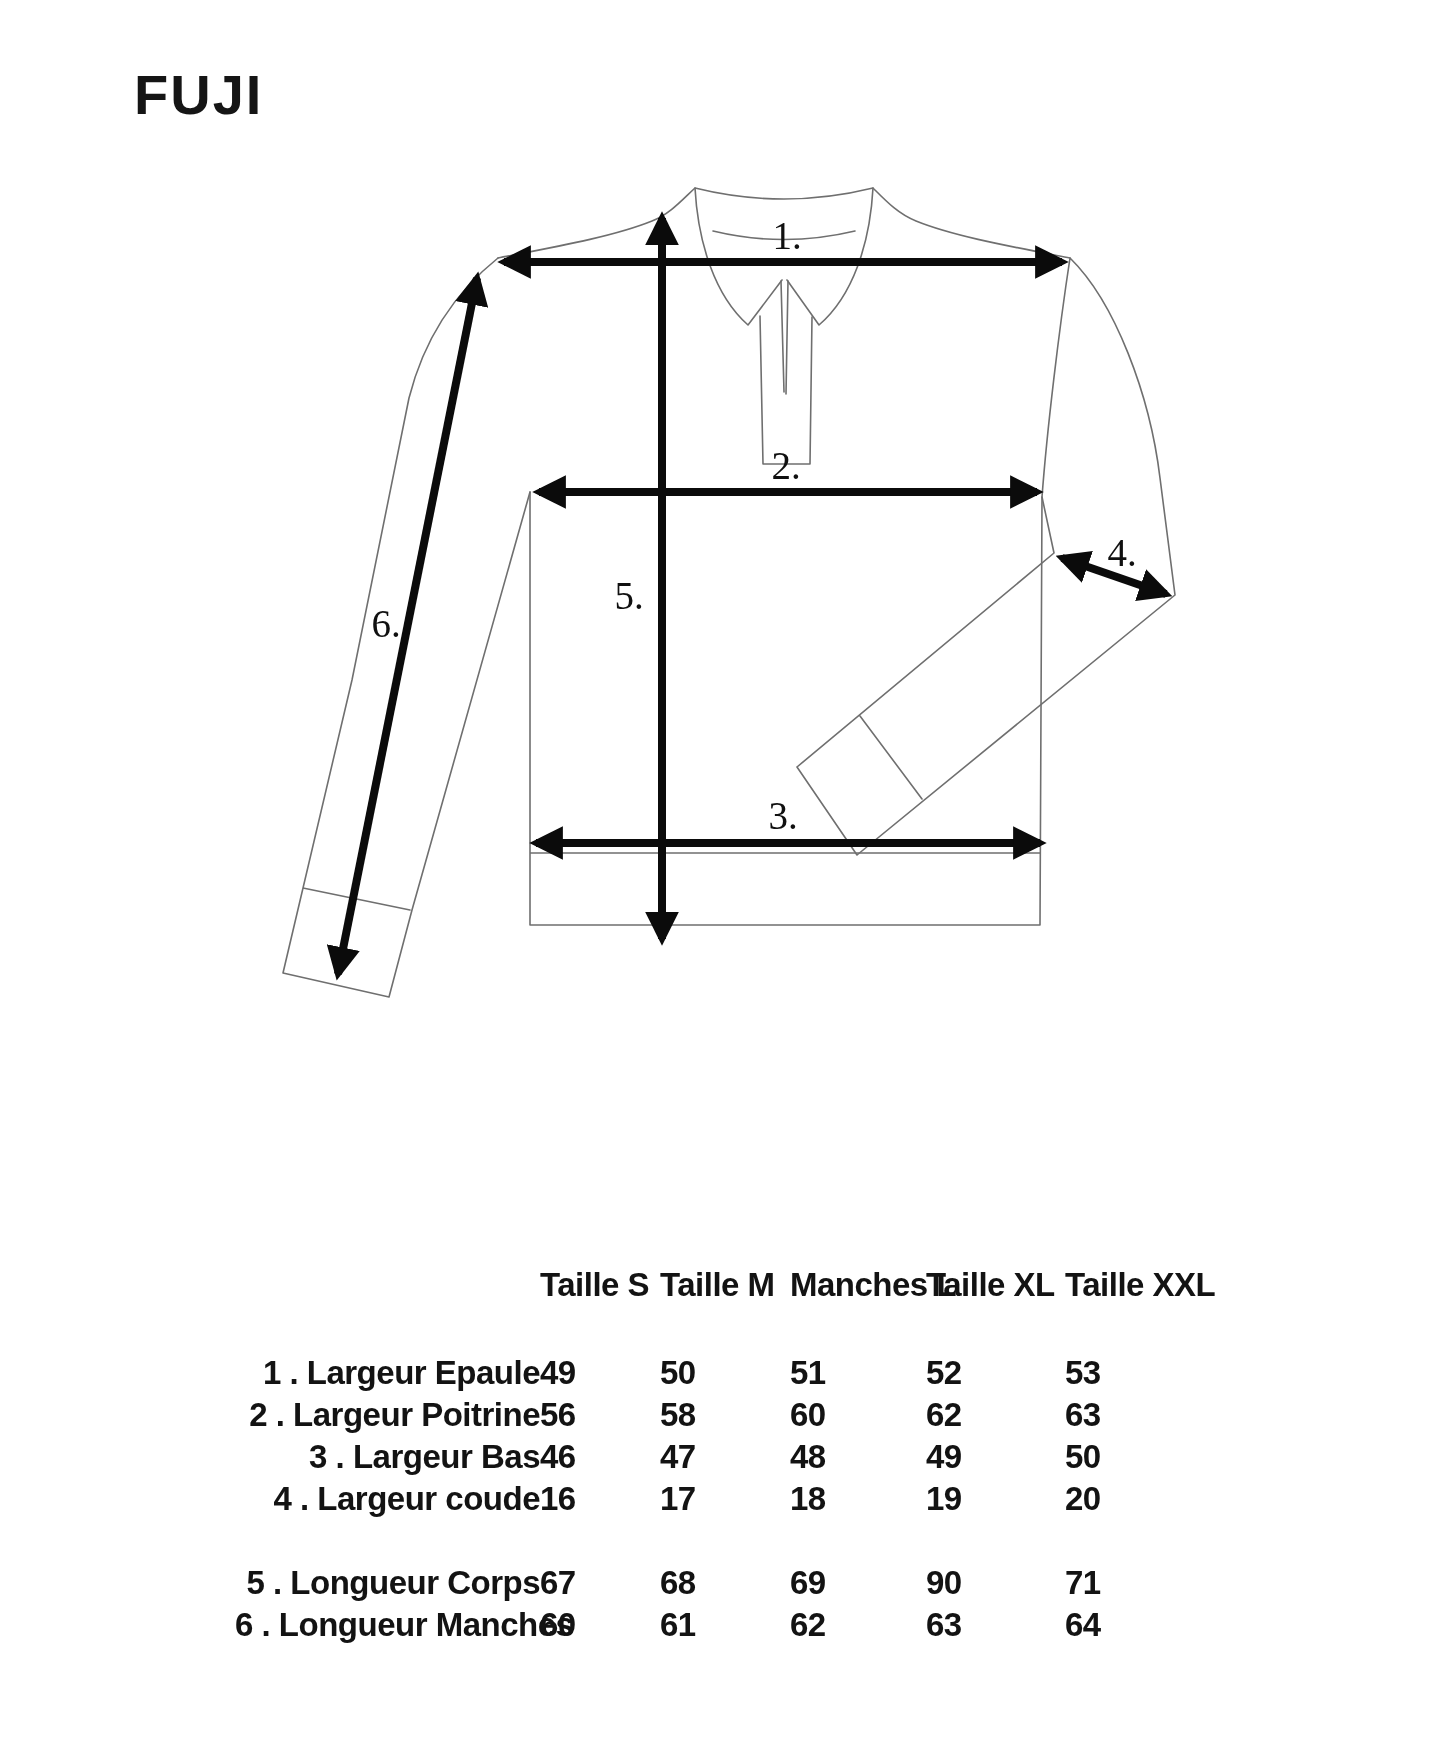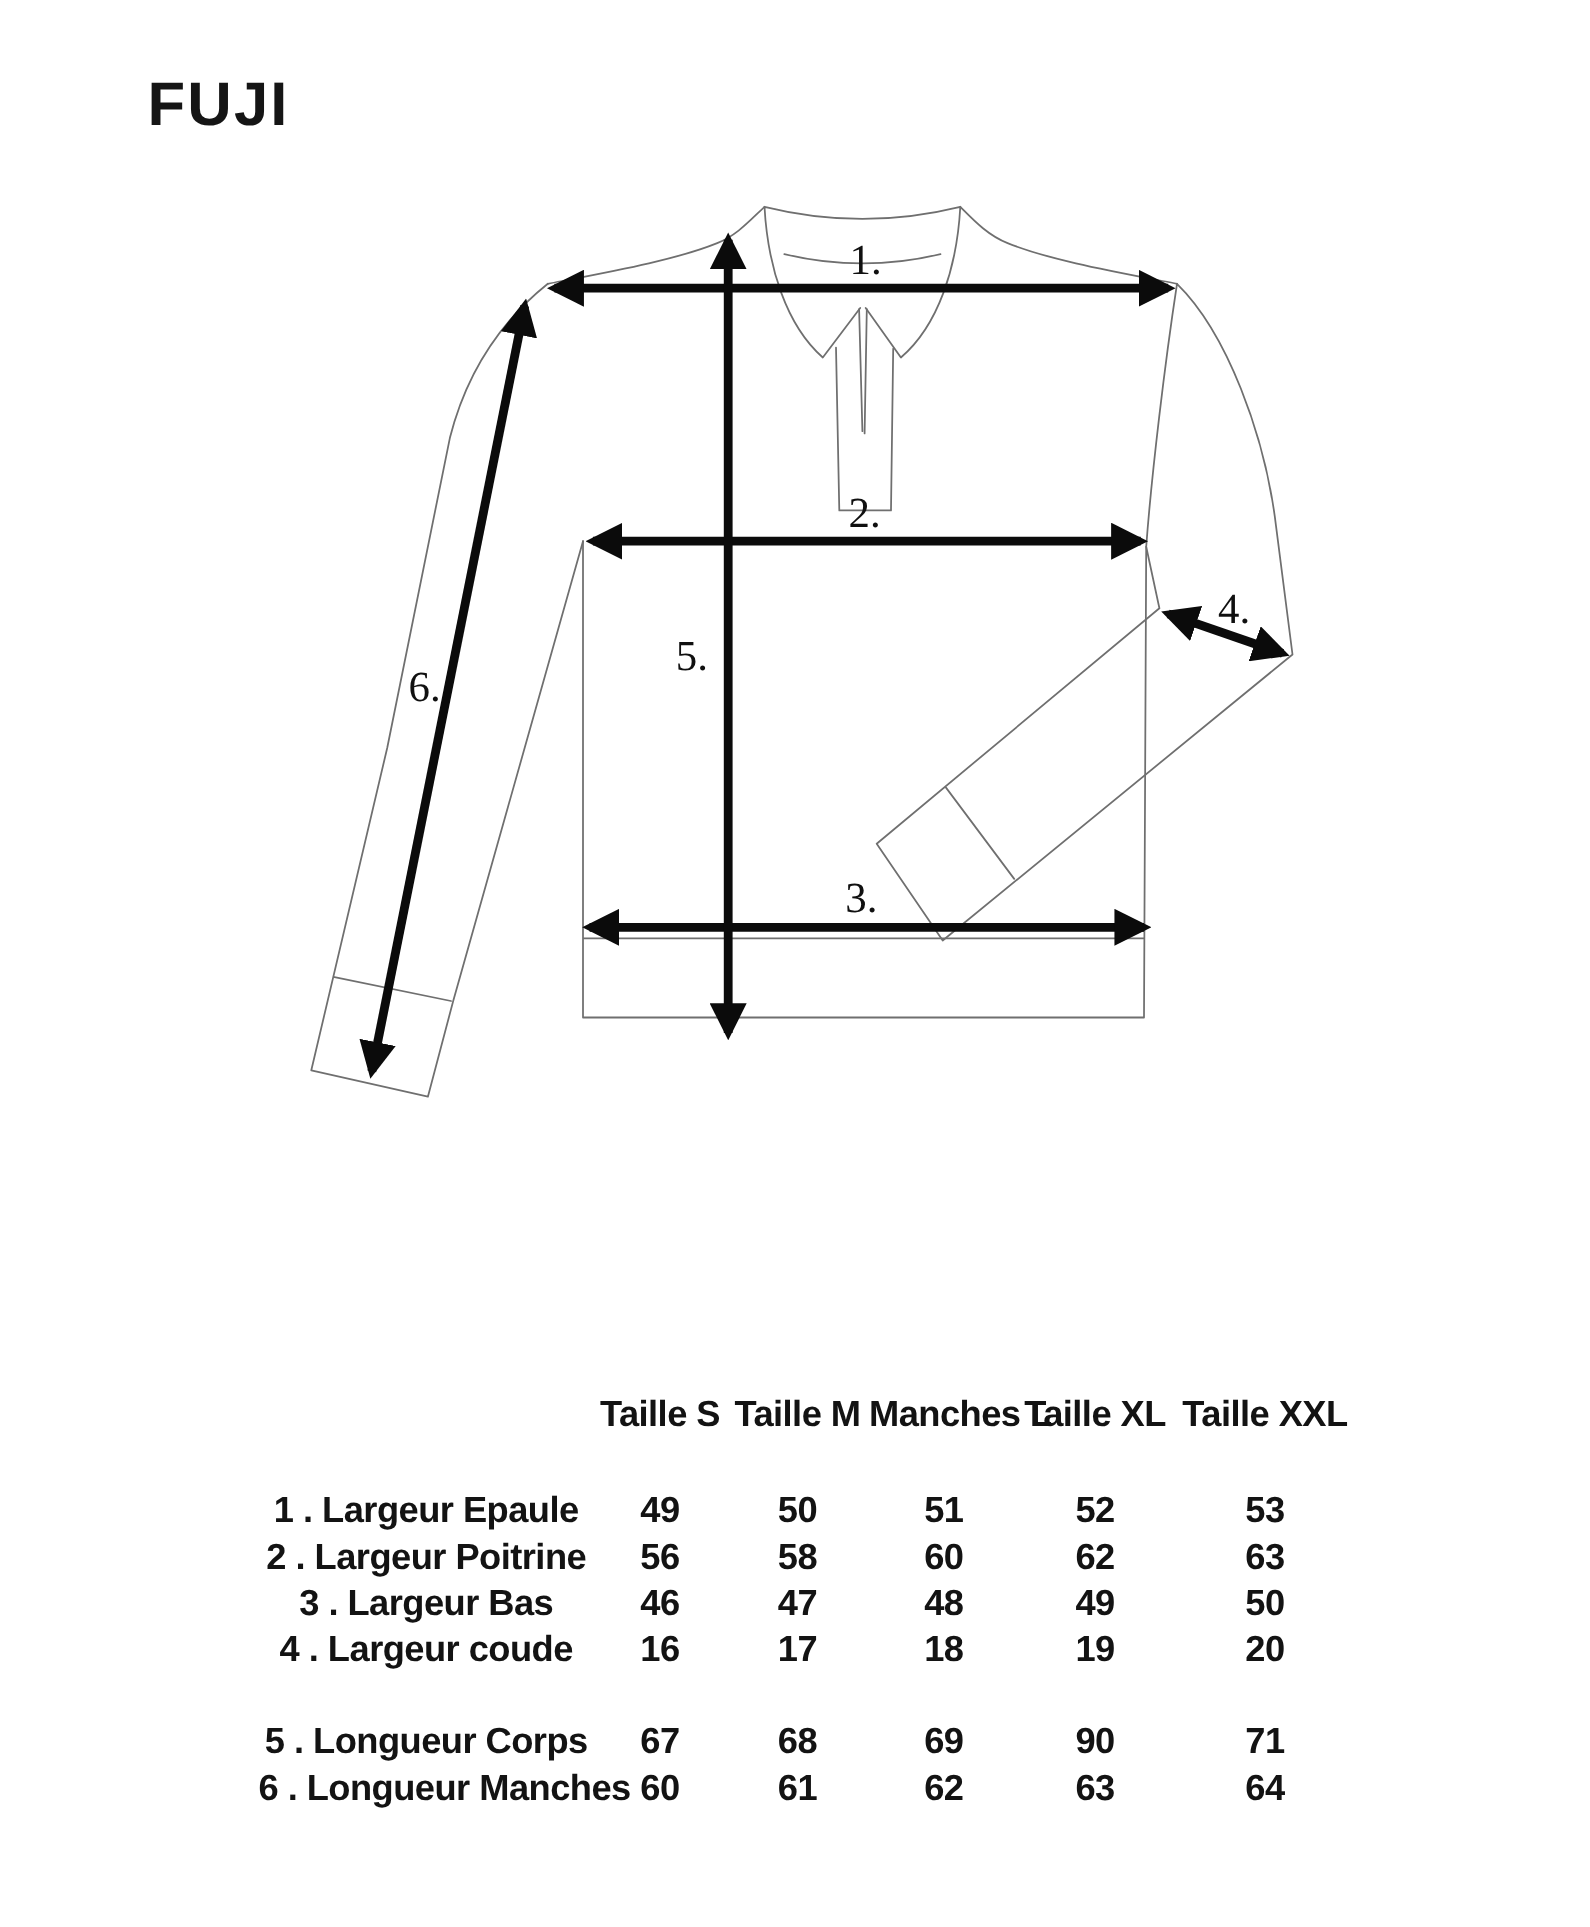--- a/index.html
+++ b/index.html
@@ -47,22 +47,22 @@
     display:grid;
     grid-template-columns:305px 120px 130px 136px 139px 170px;
     font-weight:bold;
     font-size:33px;
     line-height:42px;
     letter-spacing:-0.5px;
     color:#131313;
     white-space:nowrap;
   }
   .t-row{display:contents;}
-  .t-cell{height:42px;text-align:center;}
-  .t-cell.lbl{text-align:center;}
+  .t-cell{height:42px;}
+  .t-cell.lbl{text-align:right;}
   .t-spacer{grid-column:1 / -1;}
   .t-spacer.after-head{height:46px;}
   .t-spacer.group-gap{height:42px;}
 </style>
 </head>
 <body>
 
 <div class="brand-title">FUJI</div>
 
 <svg class="diagram" width="1445" height="1110" viewBox="0 0 1445 1110">

